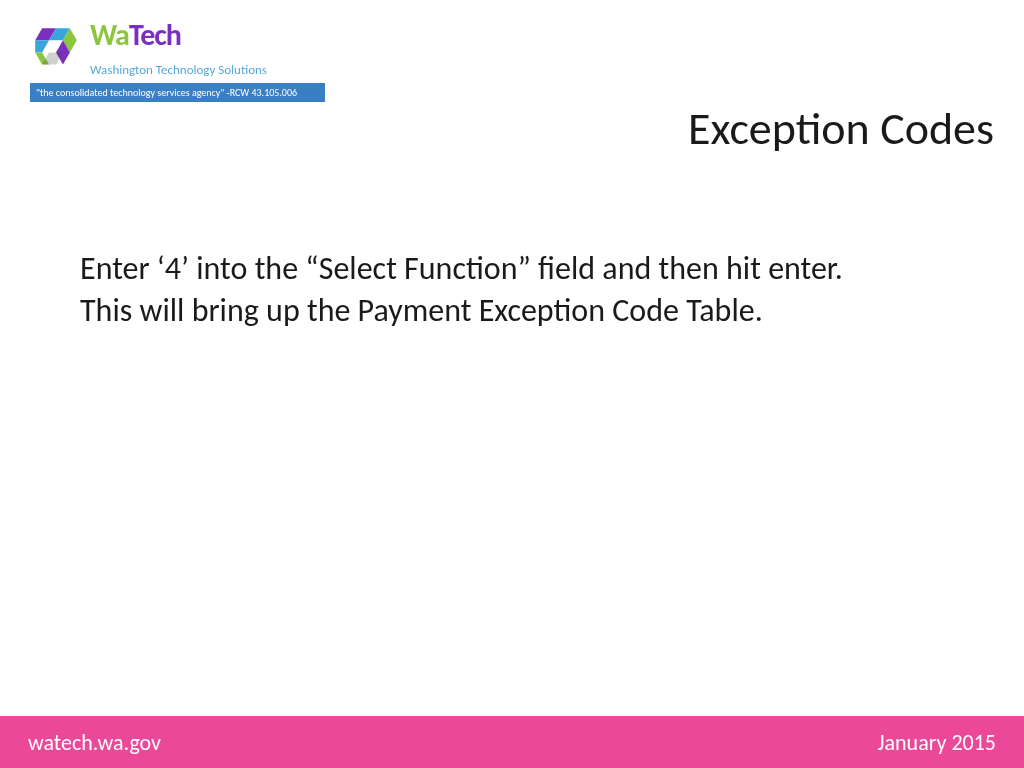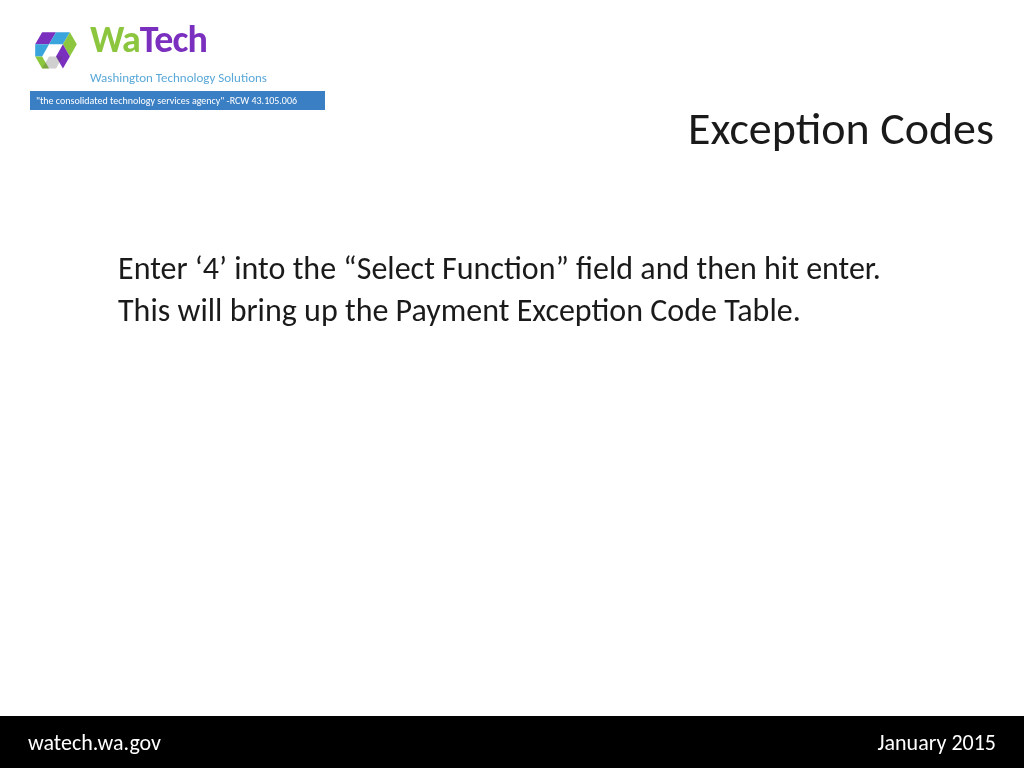--- a/index.html
+++ b/index.html
@@ -25,21 +25,21 @@
   .logo-mark {
     width: 52px;
     height: 52px;
     position: relative;
   }
   .logo-text {
     display: flex;
     flex-direction: column;
   }
   .logo-name {
-    font-size: 38px;
+    font-size: 30px;
     font-weight: bold;
     line-height: 1;
     letter-spacing: -1px;
   }
   .logo-name .wa { color: #8cc63f; }
   .logo-name .tech { color: #7b2fbf; }
   .logo-tagline {
     font-size: 13px;
     color: #5aa8d8;
     margin-top: 12px;
@@ -70,29 +70,28 @@
     margin-top: -4px;
   }
   .body-text {
     position: absolute;
     top: 248px;
     left: 80px;
     width: 770px;
     font-size: 32px;
     color: #1a1a1a;
     line-height: 1.3;
-    margin-left: 38px;
   }
   .footer {
     position: absolute;
     bottom: 0;
     left: 0;
     width: 100%;
     height: 52px;
-    background: #000000;
+    background: #ec4899;
     display: flex;
     justify-content: space-between;
     align-items: center;
     padding: 0 28px;
     color: #ffffff;
     font-size: 22px;
   }
 </style>
 </head>
 <body>

